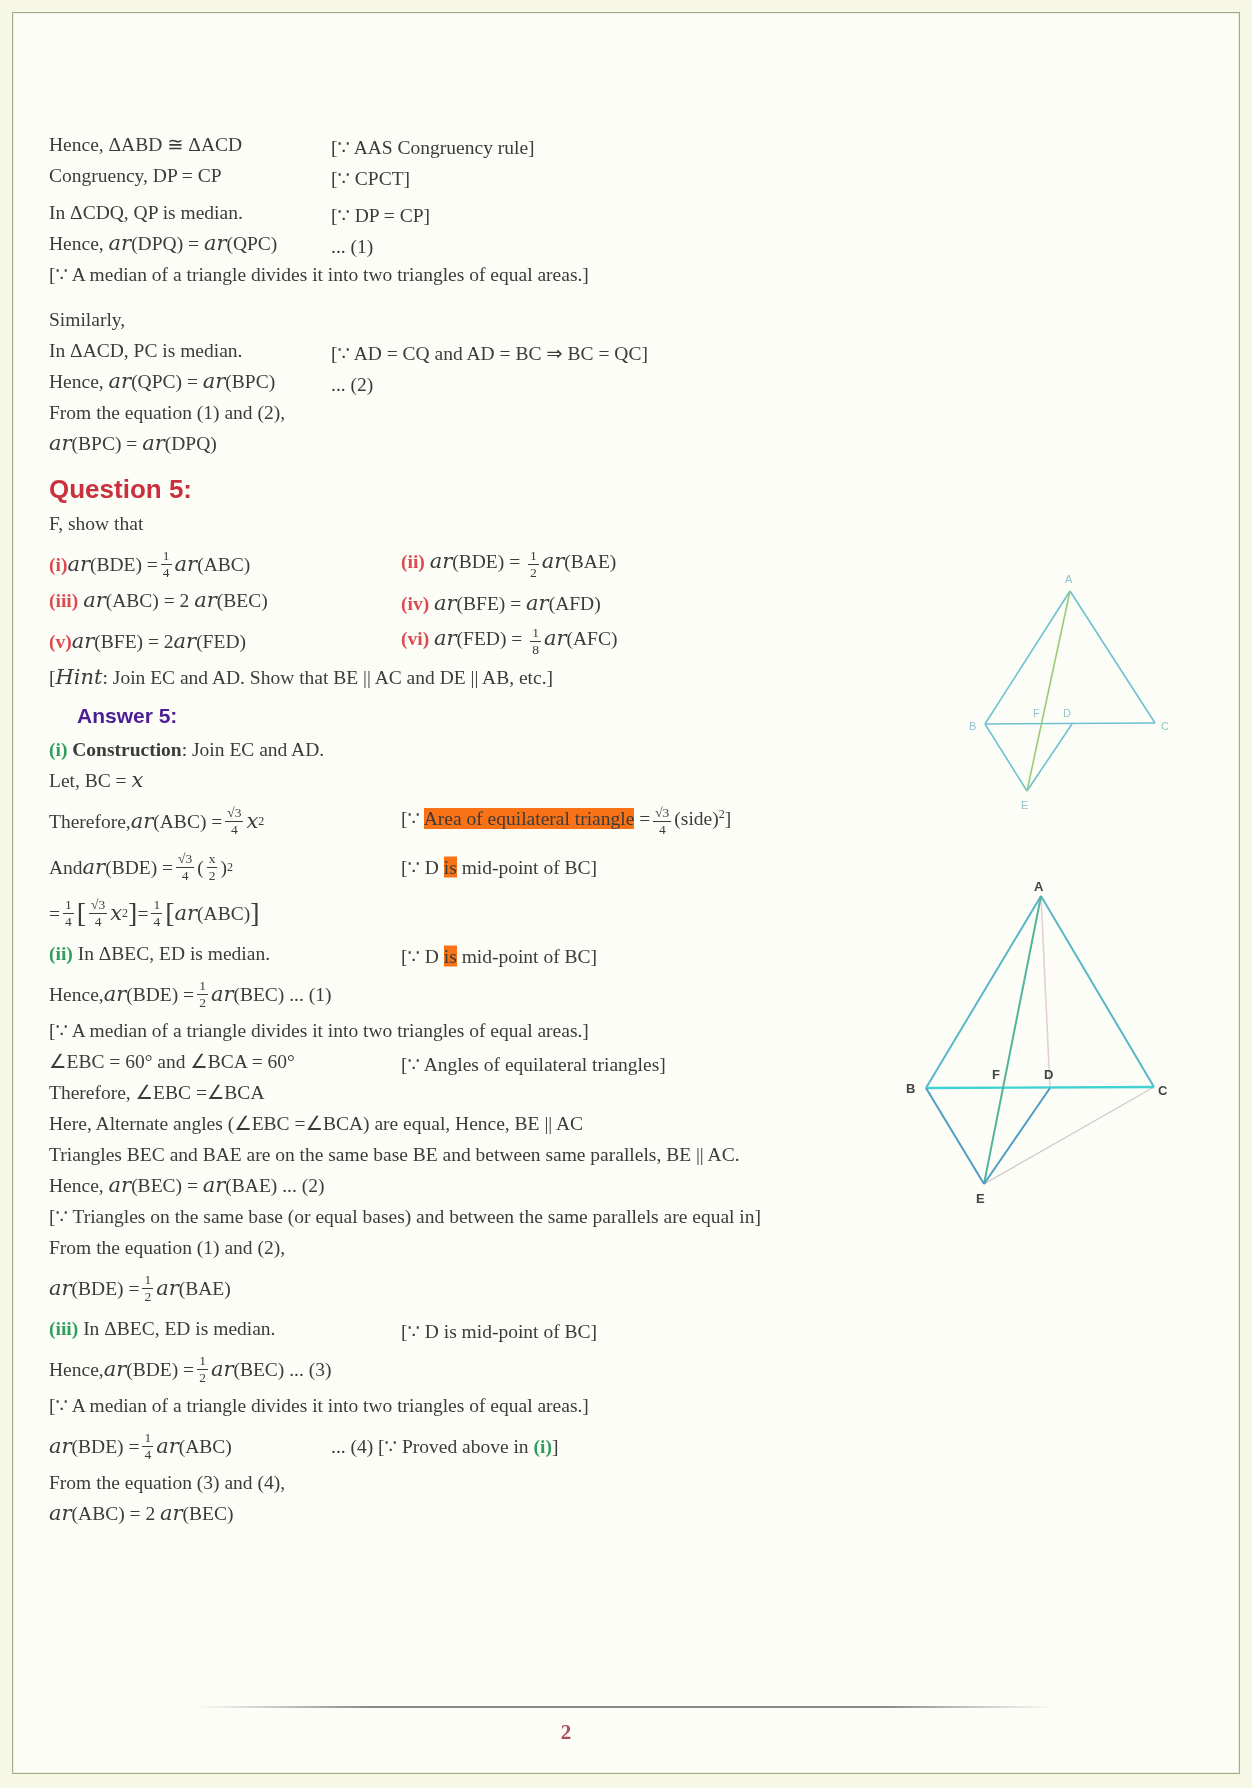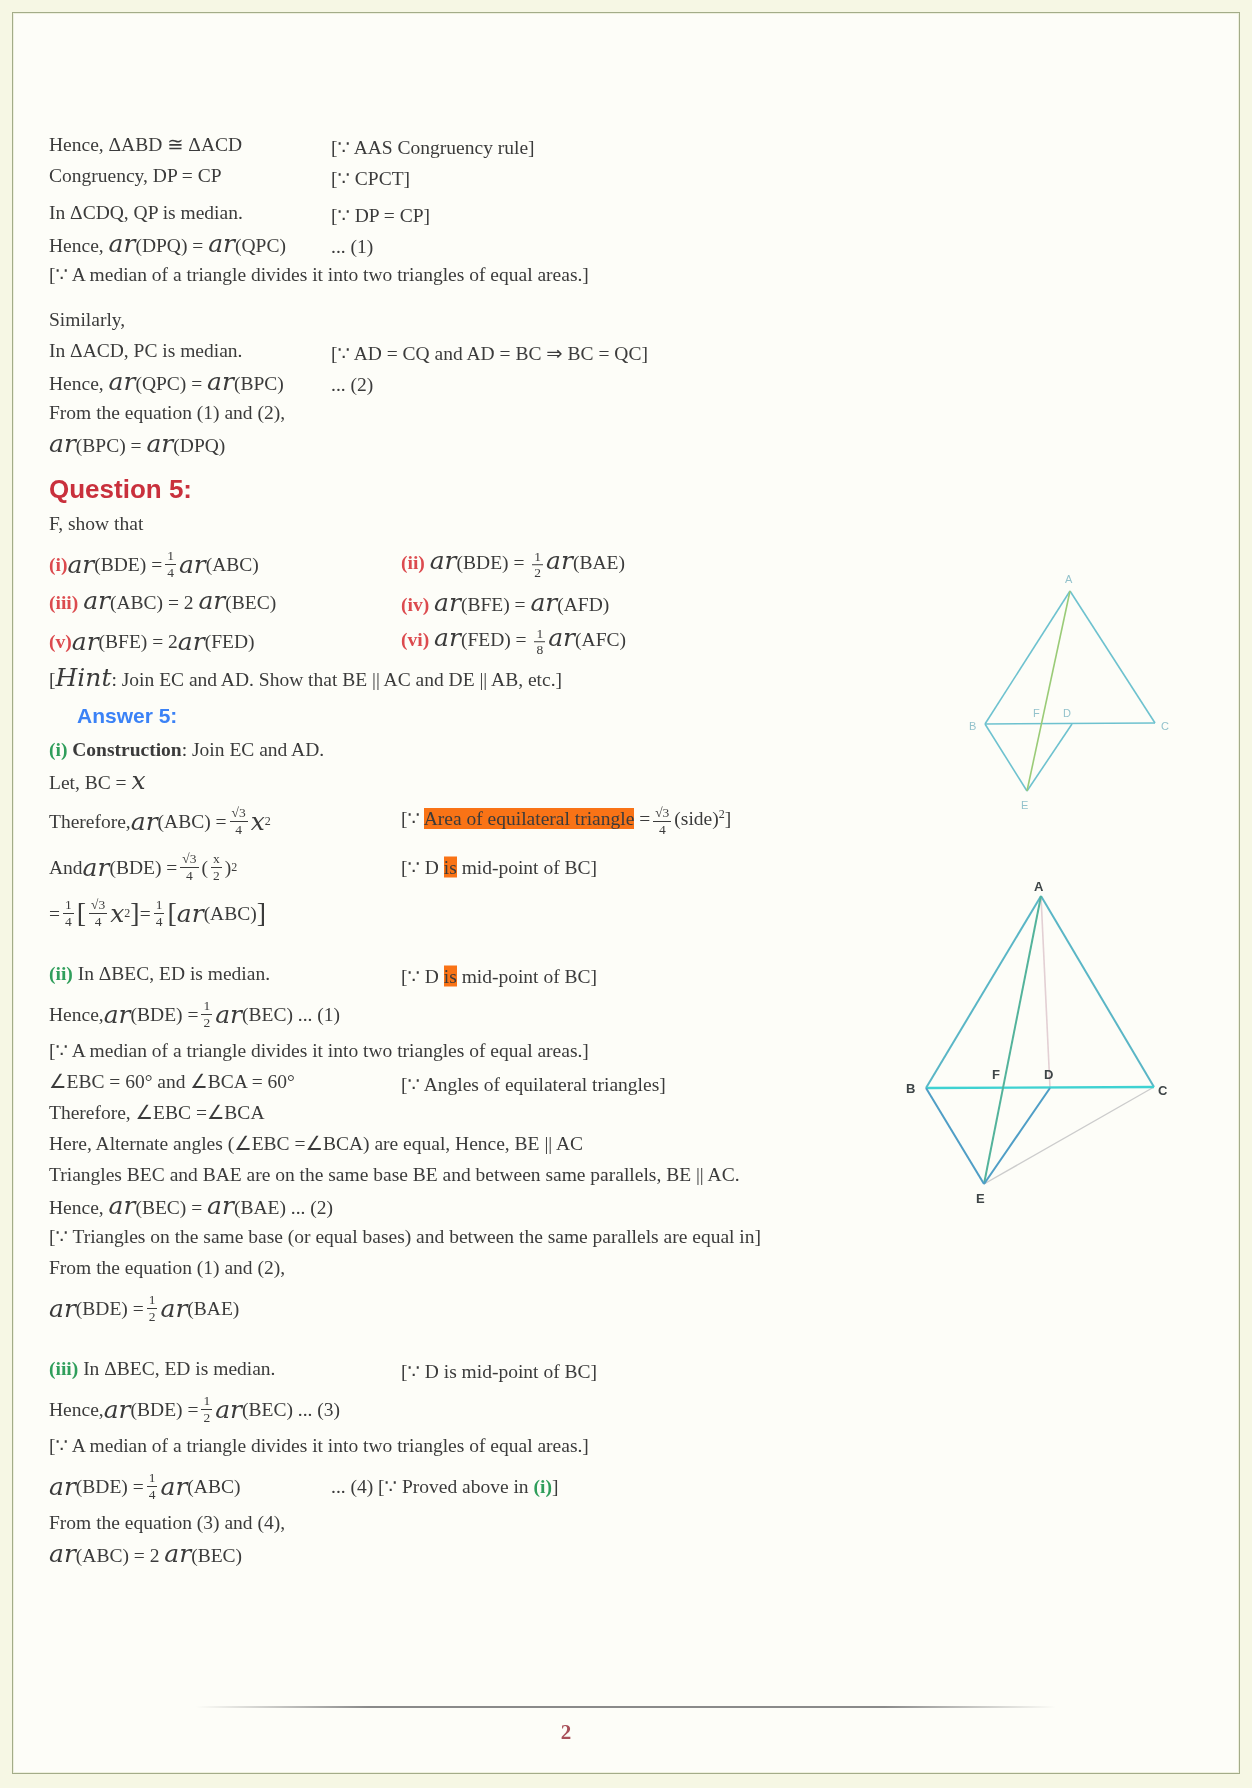--- a/index.html
+++ b/index.html
@@ -17,43 +17,43 @@
   }
   .content{
     position:absolute;left:36px;top:118px;width:1020px;
     font-size:19.5px;line-height:25px;
   }
   .line{position:relative;min-height:29px;padding:1px 0;white-space:nowrap;}
   .line.tall{min-height:44px;display:flex;align-items:center;}
   .line.tall .lft{display:inline-flex;align-items:center;}
   .gap6{margin-top:6px;}
   .gap12{margin-top:14px;}
-  .gap16{margin-top:24px;}
+  .gap16{margin-top:4px;}
   .lft{display:inline-block;}
   .rsn{position:absolute;top:50%;transform:translateY(-50%);white-space:nowrap;}
   .rA{left:282px;}
   .rB{left:352px;}
   .t{}
-  .m{font-style:italic;font-family:"DejaVu Serif",serif;font-size:25px;}
+  .m{font-style:italic;font-family:"DejaVu Serif",serif;font-size:21px;}
   .b{font-weight:bold;}
   .red{color:#dc4a4e;font-weight:bold;}
   .grn{color:#2f9e5b;font-weight:bold;}
   .hl{background:#f97316;}
   sup.sp{font-size:12px;line-height:0;vertical-align:super;}
   .bk{font-size:28px;font-weight:400;vertical-align:middle;line-height:0;}
   .frac{display:inline-flex;flex-direction:column;align-items:center;vertical-align:middle;margin:0 3px;line-height:1;}
   .frac .fn{font-size:13.5px;border-bottom:1.3px solid #3b3b3b;padding:0 2px 1px;}
   .frac .fd{font-size:13.5px;padding-top:1px;}
   h2.qhead{
     font-family:"Liberation Sans",sans-serif;font-weight:bold;
     color:#c9303c;font-size:26px;margin:16px 0 8px 0;
   }
   h3.ahead{
     font-family:"Liberation Sans",sans-serif;font-weight:bold;
-    color:#3b82f6;font-size:21px;margin:8px 0 8px 28px;
+    color:#4c1d95;font-size:21px;margin:8px 0 8px 28px;
   }
   .diag{position:absolute;}
   .diag text{font-family:"Liberation Sans",sans-serif;}
   .d1lab{fill:#93c2cc;font-size:11px;}
   .d2lab{fill:#3e4547;font-size:13px;font-weight:bold;}
   .footer{position:absolute;left:0;right:0;bottom:28px;text-align:center;}
   .hrline{
     height:2px;width:860px;margin:0 auto 12px auto;
     background:linear-gradient(to right,rgba(120,120,120,0),#8a8a8a 20%,#8a8a8a 80%,rgba(120,120,120,0));
   }

